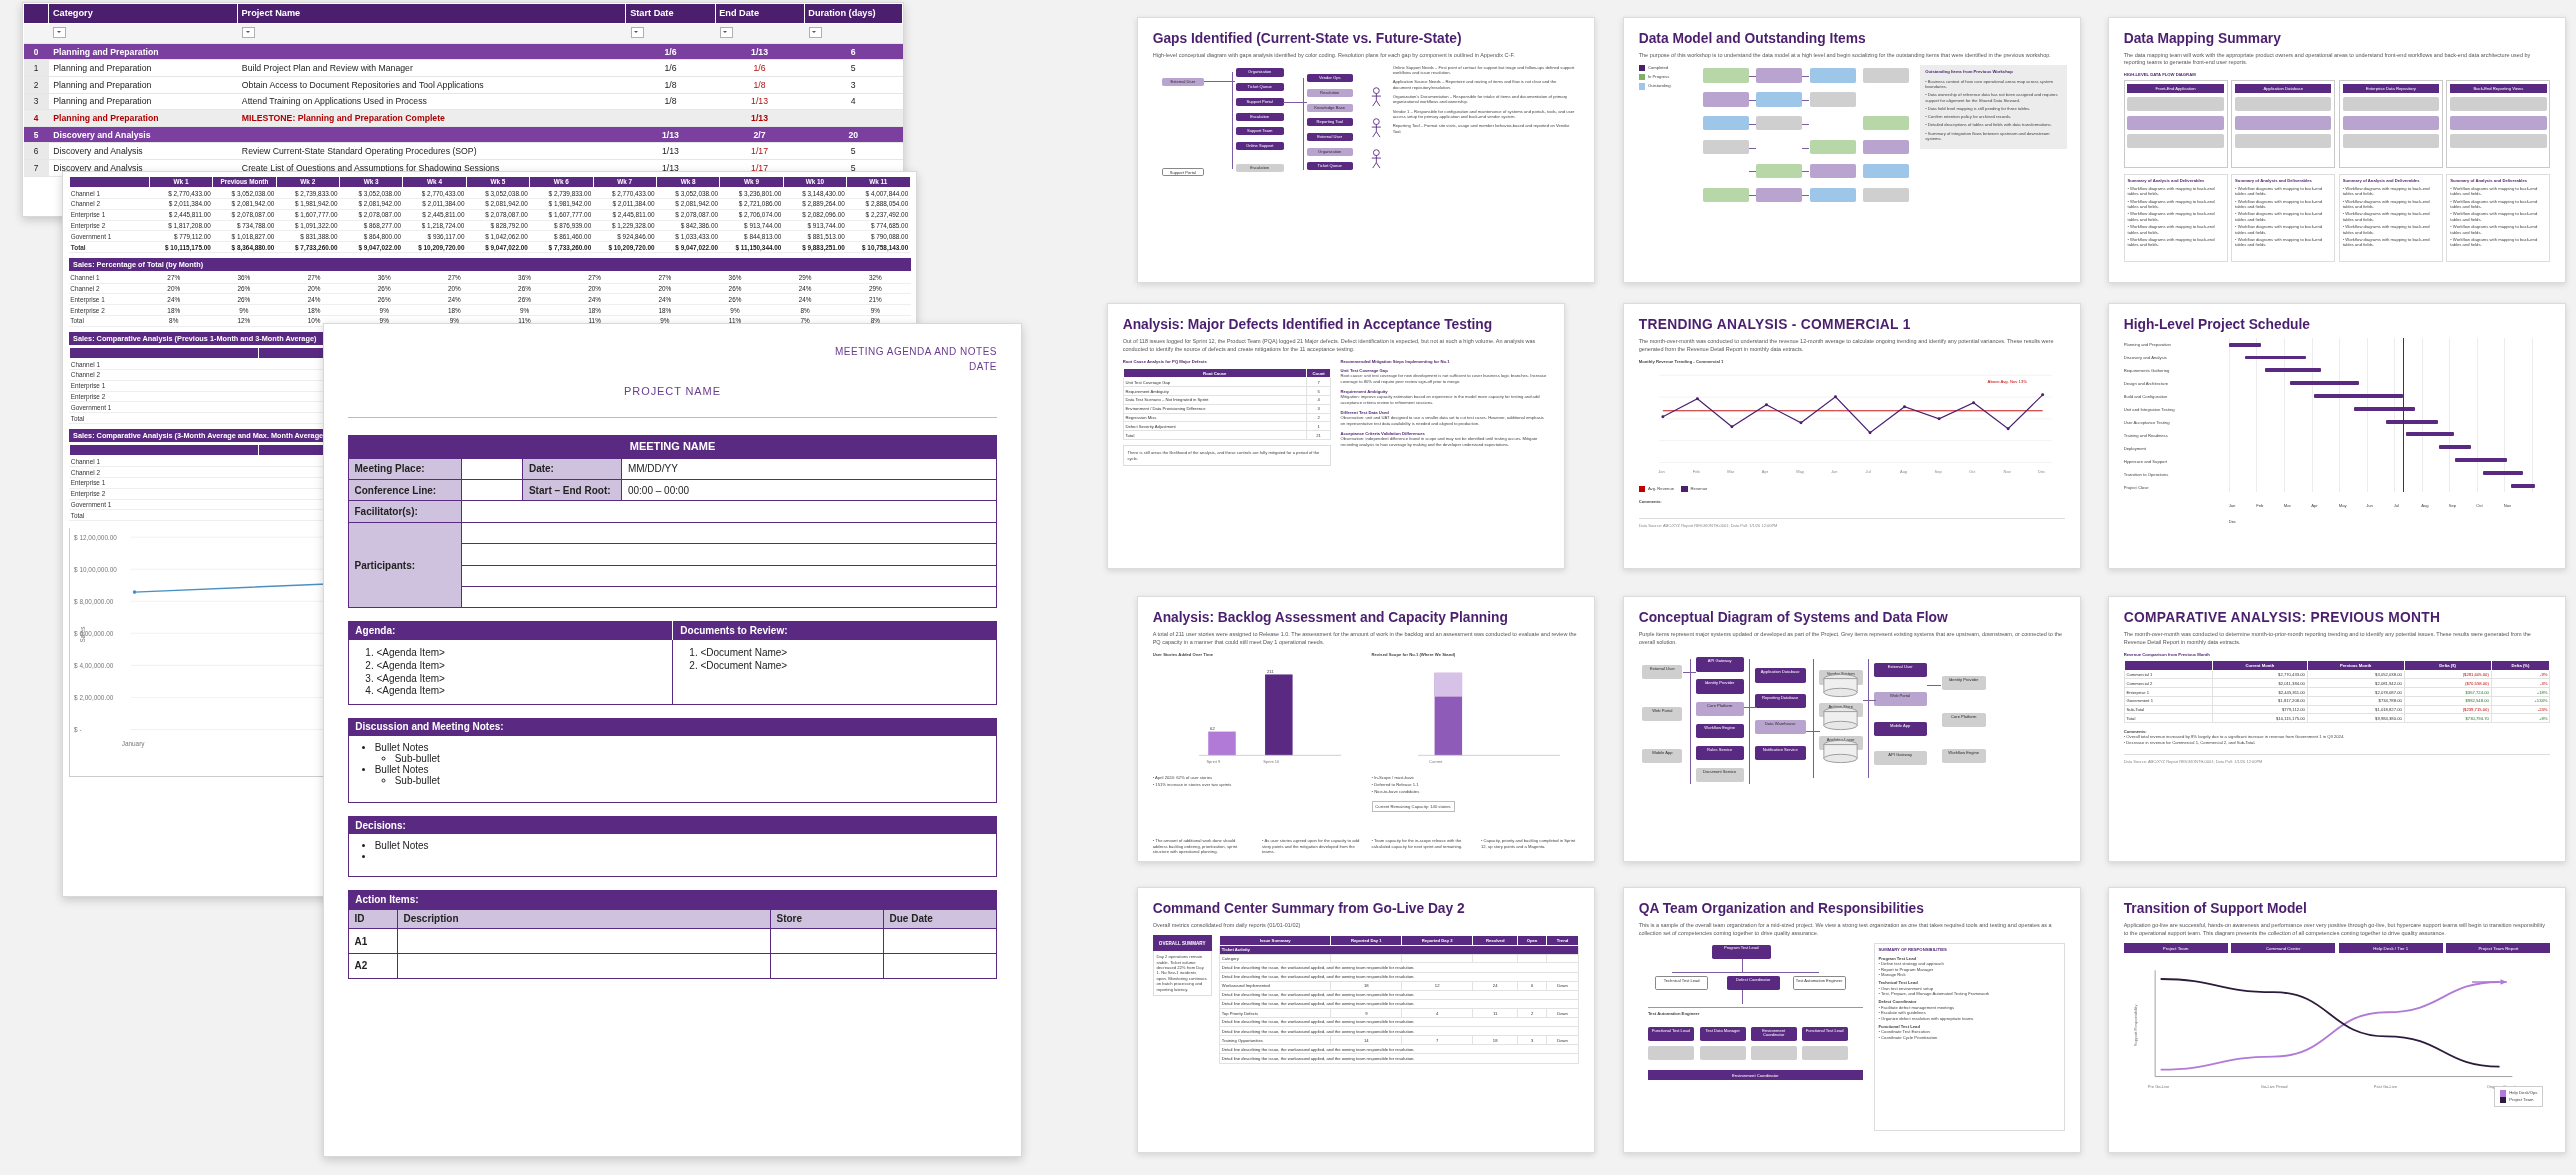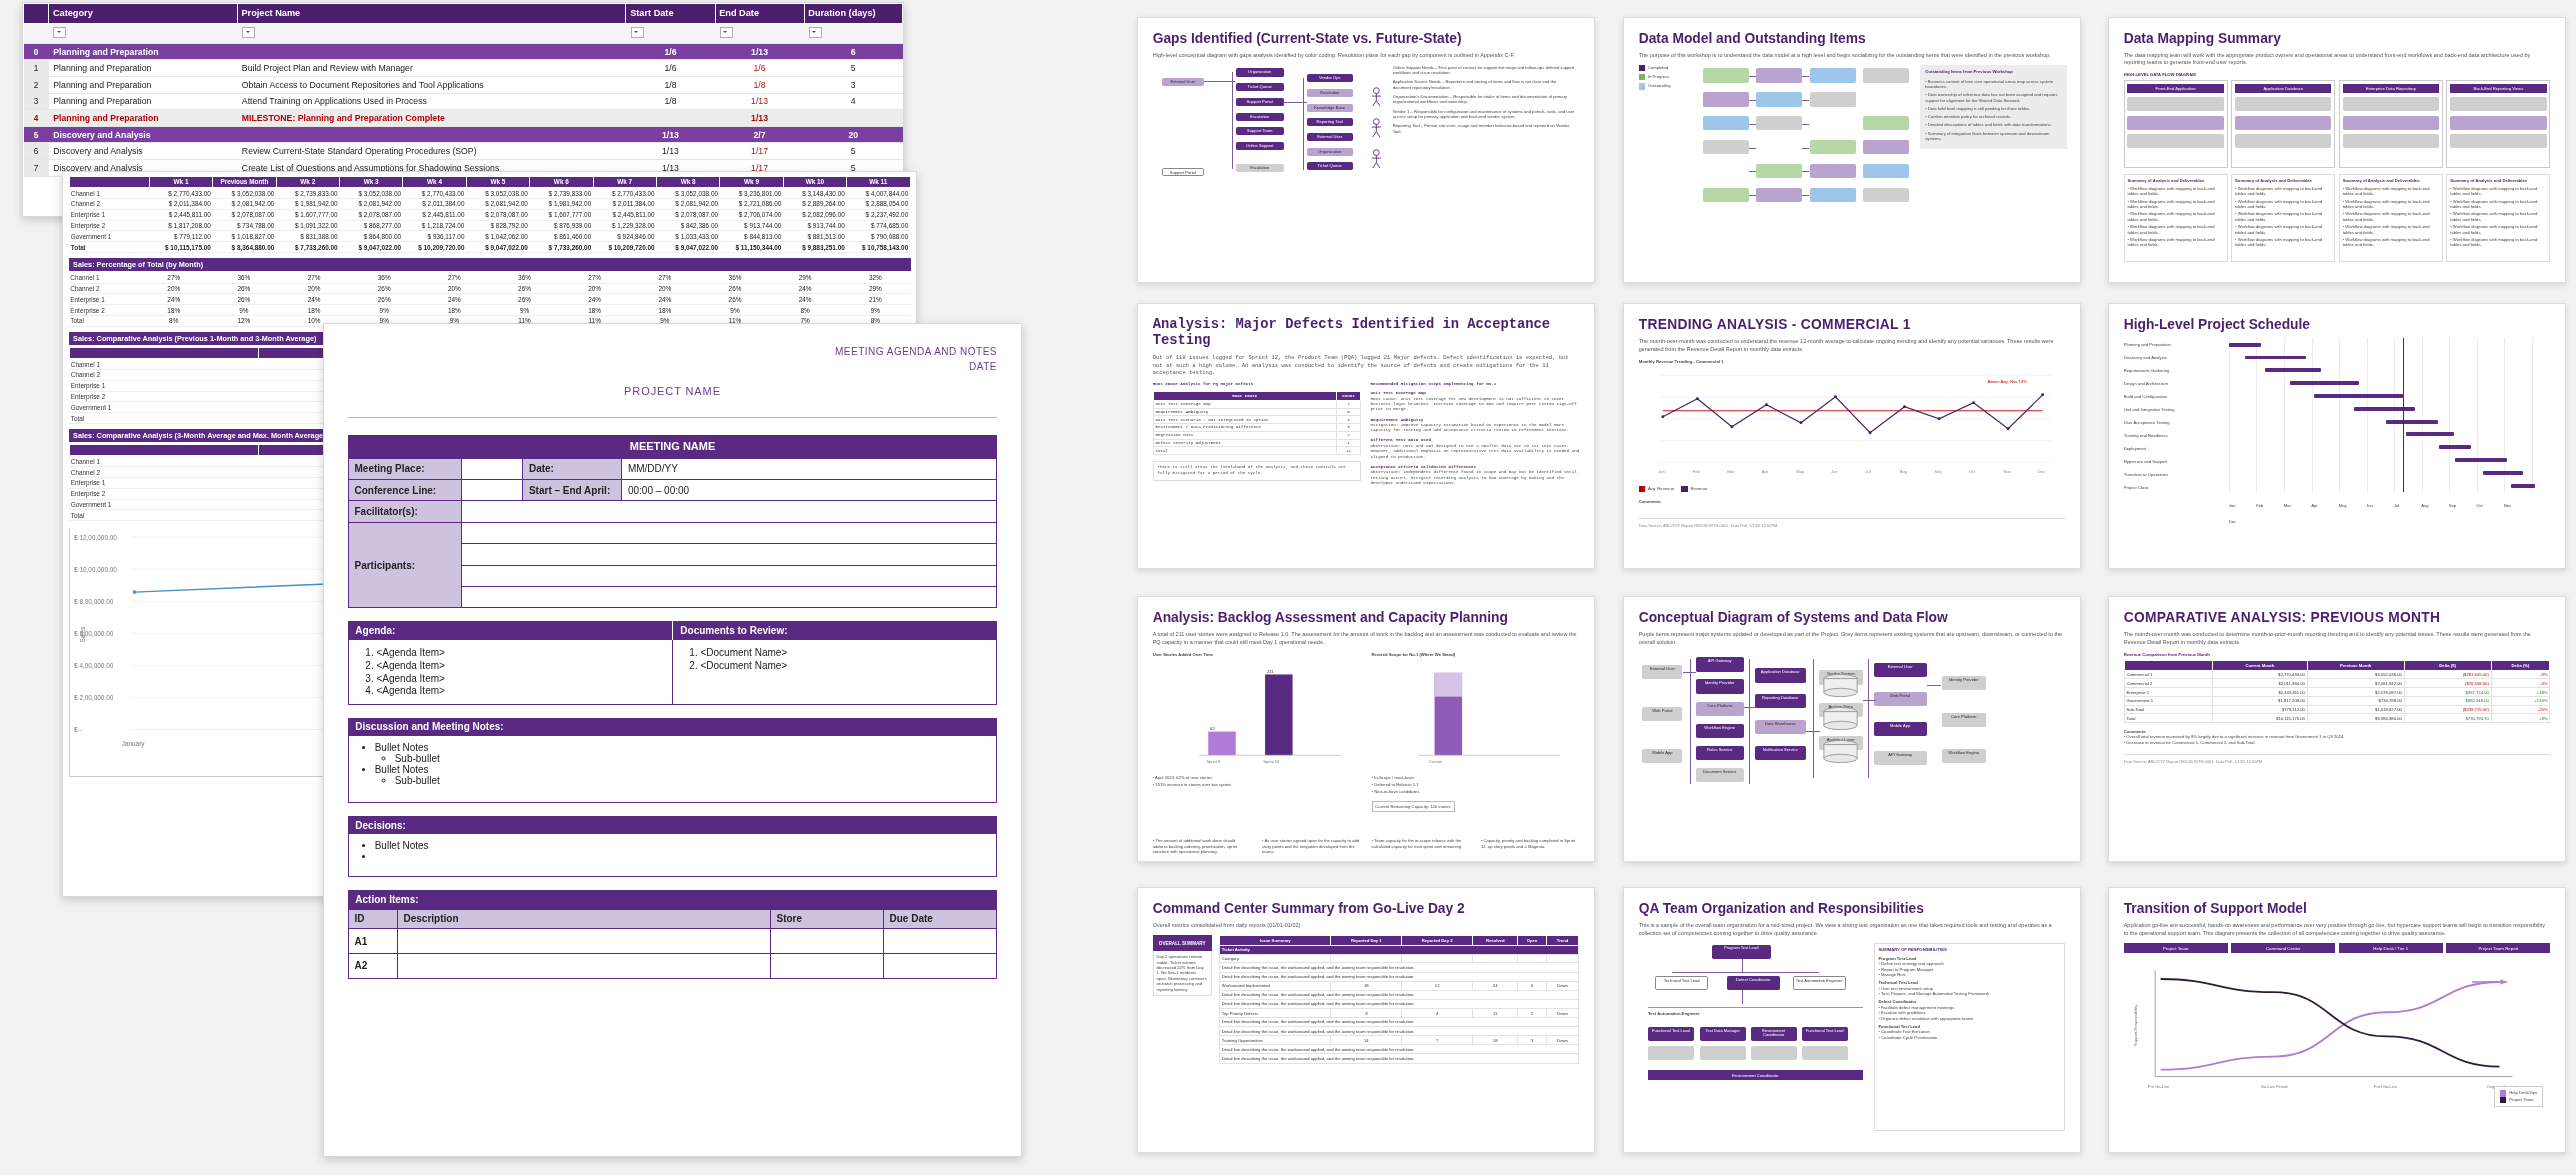--- a/index.html
+++ b/index.html
@@ -778,21 +778,21 @@
         <tbody>
             <tr>
           <td class="key">Meeting Place:</td>
           <td></td>
           <td class="key2">Date:</td>
           <td>MM/DD/YY</td>
         </tr>
         <tr>
           <td class="key">Conference Line:</td>
           <td></td>
-          <td class="key2">Start – End April:</td>
+          <td class="key2">Start – End Root:</td>
           <td>00:00 – 00:00</td>
         </tr>
         <tr>
           <td class="key">Facilitator(s):</td>
           <td colspan="3"></td>
         </tr>
         <tr>
           <td class="key" rowspan="4" style="vertical-align:middle">Participants:</td>
           <td colspan="3"></td>
         </tr>
@@ -1052,21 +1052,21 @@
               <div class="tiny" style="font-weight:bold;color:#4b1f6e;margin-bottom:2.8px;">Summary of Analysis and Deliverables</div>
               <div class="tiny" style="margin-bottom:1.8px;">• Workflow diagrams with mapping to back-end tables and fields.</div>
               <div class="tiny" style="margin-bottom:1.8px;">• Workflow diagrams with mapping to back-end tables and fields.</div>
               <div class="tiny" style="margin-bottom:1.8px;">• Workflow diagrams with mapping to back-end tables and fields.</div>
               <div class="tiny" style="margin-bottom:1.8px;">• Workflow diagrams with mapping to back-end tables and fields.</div>
               <div class="tiny" style="margin-bottom:1.8px;">• Workflow diagrams with mapping to back-end tables and fields.</div>
             </div>
           </div>
         </div>
       </div>
-      <div class="slide" style="left: 1137px; top: 303px; width: 458px; height: 266px; font-family: Liberation Mono, monospace;">
+      <div class="slide" style="left: 1107px; top: 303px; width: 458px; height: 266px;">
         <div class="slide-title">Analysis: Major Defects Identified in Acceptance Testing</div>
         <div class="slide-sub">Out of 118 issues logged for Sprint 12, the Product Team (PQA) logged 21 Major defects. Defect identification is expected, but not at such a high volume. An analysis was conducted to identify the source of defects and create mitigations for the 11 acceptance testing.</div>
         <div class="slide-body" style="height:183px;display:flex;gap:9.2px;">
           <div style="flex:1;">
             <div class="tiny" style="font-weight:bold;color:#4b1f6e;margin-bottom:3.7px;">Root Cause Analysis for PQ Major Defects</div>
             <table class="minibar-table">
               <thead>
                 <tr>
                   <th>Root Cause</th>
                   <th>Count</th>

